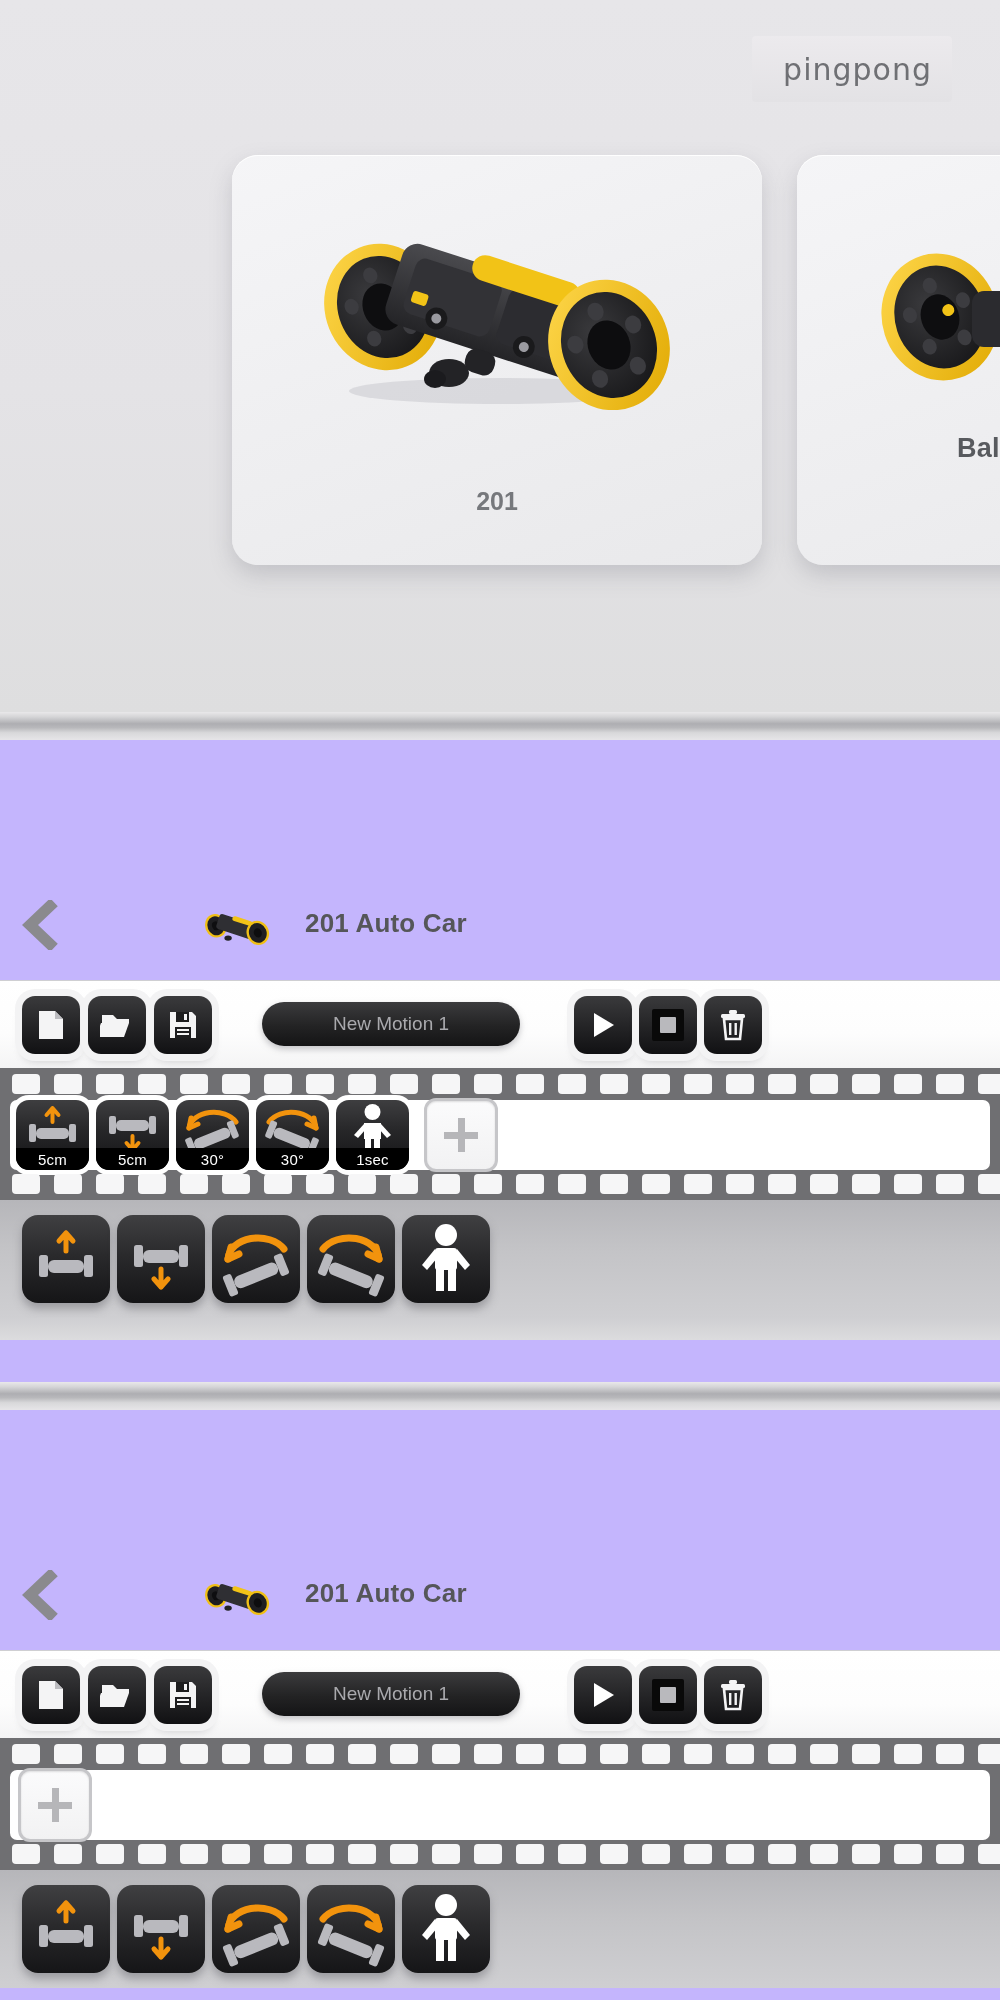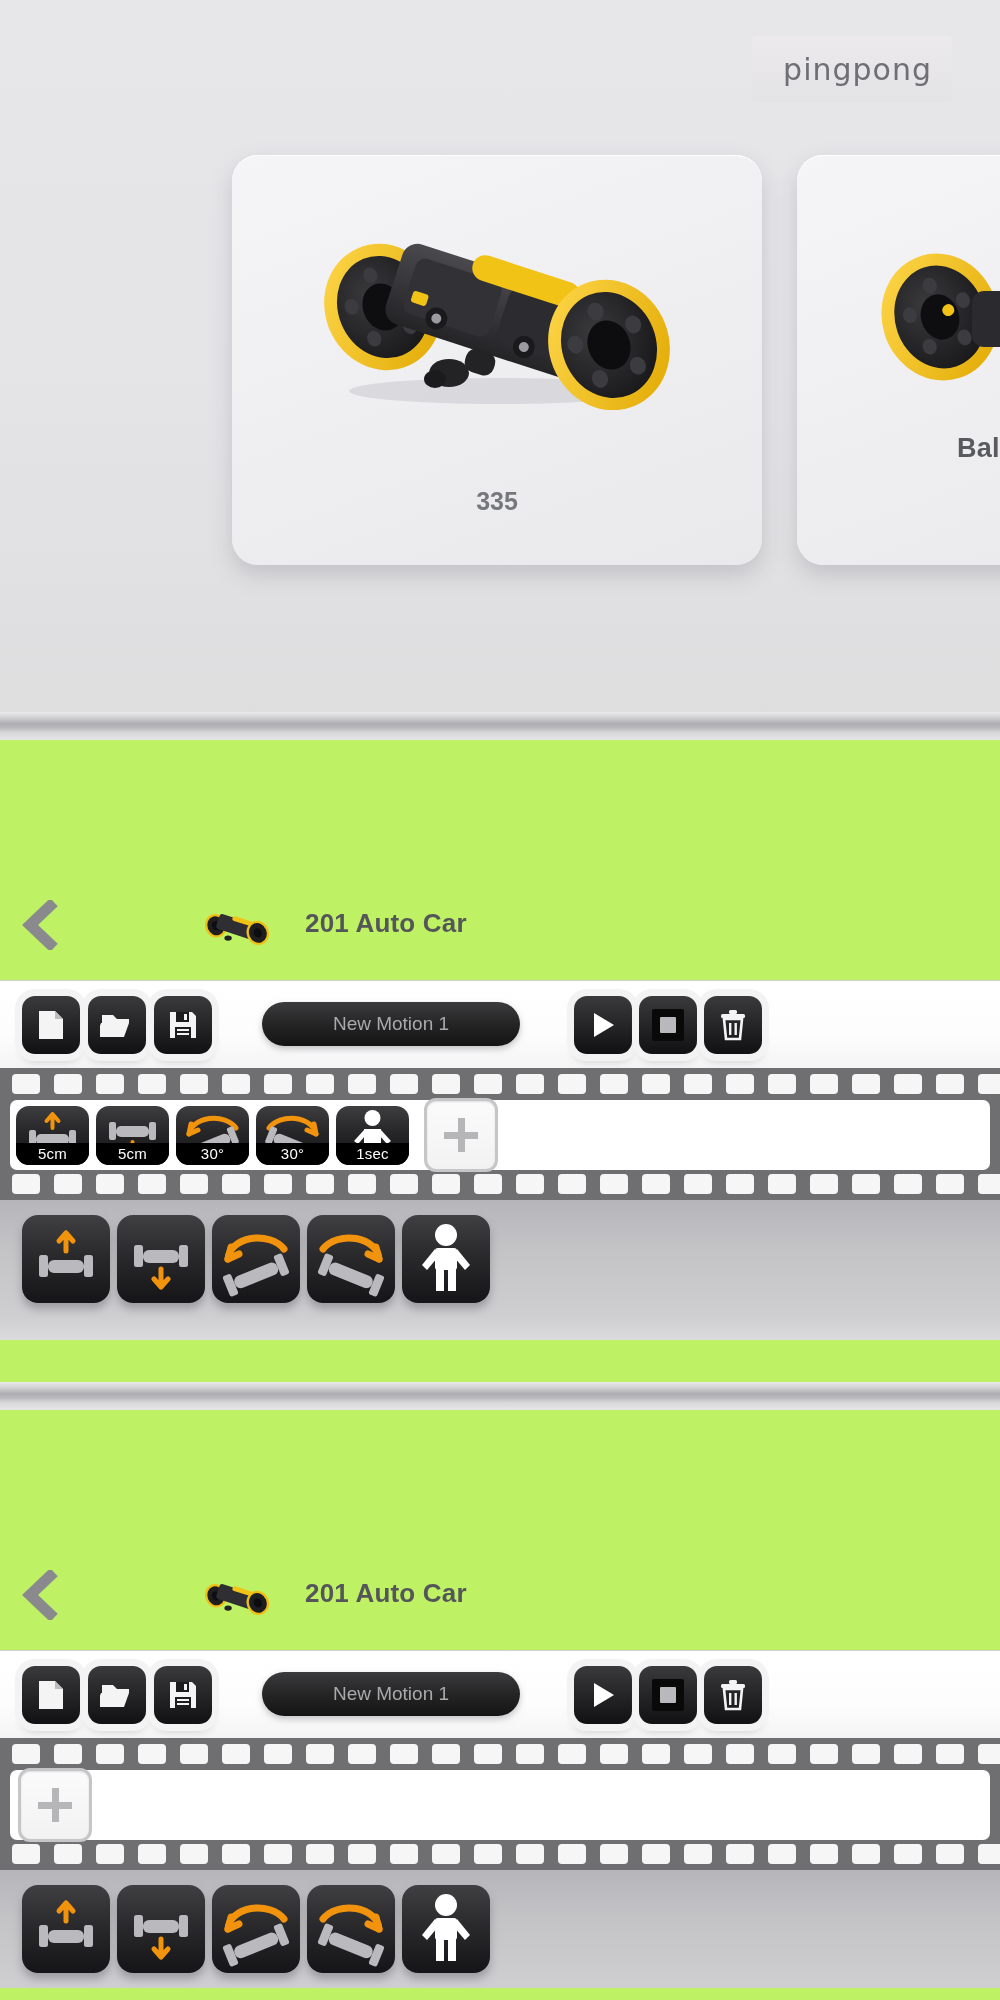--- a/index.html
+++ b/index.html
@@ -50,21 +50,21 @@
   
   .robot{display:block;margin:0 auto;}
 
   
   .pane-div{
     position:absolute;left:0;width:1000px;height:28px;
     background:linear-gradient(180deg,#e9e8ea 0%,#d4d4d6 18%,#aeaeb2 42%,#b8b8bb 56%,#d8d8da 74%,#e6e5e8 100%);
   }
 
   
-  .editor{position:absolute;left:0;width:1000px;background:#bef264;}
+  .editor{position:absolute;left:0;width:1000px;background:#c4b5fd;}
   .ed-head{position:absolute;left:0;top:0;width:1000px;height:90px;}
   .back-ico{
     position:absolute;left:16px;top:20px;width:46px;height:50px;cursor:pointer;
   }
   .head-thumb{position:absolute;left:198px;top:10px;width:78px;height:70px;}
   .head-title{
     position:absolute;left:305px;top:28px;
     font-size:26px;font-weight:bold;color:#555659;letter-spacing:.2px;
   }
 
@@ -101,21 +101,21 @@
     position:absolute;top:0;width:28px;height:20px;border-radius:4px;background:#f6f6f7;
   }
   .film-inner{
     position:absolute;left:10px;right:10px;top:32px;height:70px;
     background:#ffffff;border-radius:7px;
   }
   .frames{
     position:absolute;left:6px;top:-13px;height:96px;display:flex;align-items:center;gap:7px;
   }
   .frame{
-    position:relative;width:73px;height:59px;border-radius:13px;
+    position:relative;width:73px;height:70px;border-radius:13px;
     background:linear-gradient(180deg,#3e3e40 0%,#262628 45%,#121214 100%);
     box-shadow:0 0 0 5px #ffffff;
     cursor:pointer;overflow:hidden;
   }
   .frame .glyph{position:absolute;left:0;top:2px;width:100%;height:52px;}
   .frame .cap{
     position:absolute;left:0;bottom:0;width:100%;height:22px;background:#000;
     color:#fff;font-size:15px;display:flex;align-items:center;justify-content:center;
     letter-spacing:.2px;
   }
@@ -219,21 +219,21 @@
               <g fill="#3c3c40">
                 <ellipse cx="0" cy="-36" rx="8" ry="9"></ellipse>
                 <ellipse cx="30" cy="-10" rx="8" ry="9"></ellipse>
                 <ellipse cx="19" cy="30" rx="8" ry="9"></ellipse>
                 <ellipse cx="-21" cy="28" rx="8" ry="9"></ellipse>
                 <ellipse cx="-31" cy="-13" rx="8" ry="9"></ellipse>
               </g>
             </g>
           </svg>
         </div>
-        <div class="card-num">335</div>
+        <div class="card-num">201</div>
       </div>
 
       <div class="model-card second">
         <div class="card-art">
           <svg class="robot" width="420" height="215" viewBox="0 0 420 215">
             <g transform="translate(88,122) rotate(-18)">
               <ellipse rx="58" ry="64" fill="url(#tireG)"></ellipse>
               <ellipse rx="45" ry="52" fill="url(#hubG)"></ellipse>
               <ellipse rx="19" ry="23" fill="#0e0e10"></ellipse>
               <g fill="#3c3c40">

